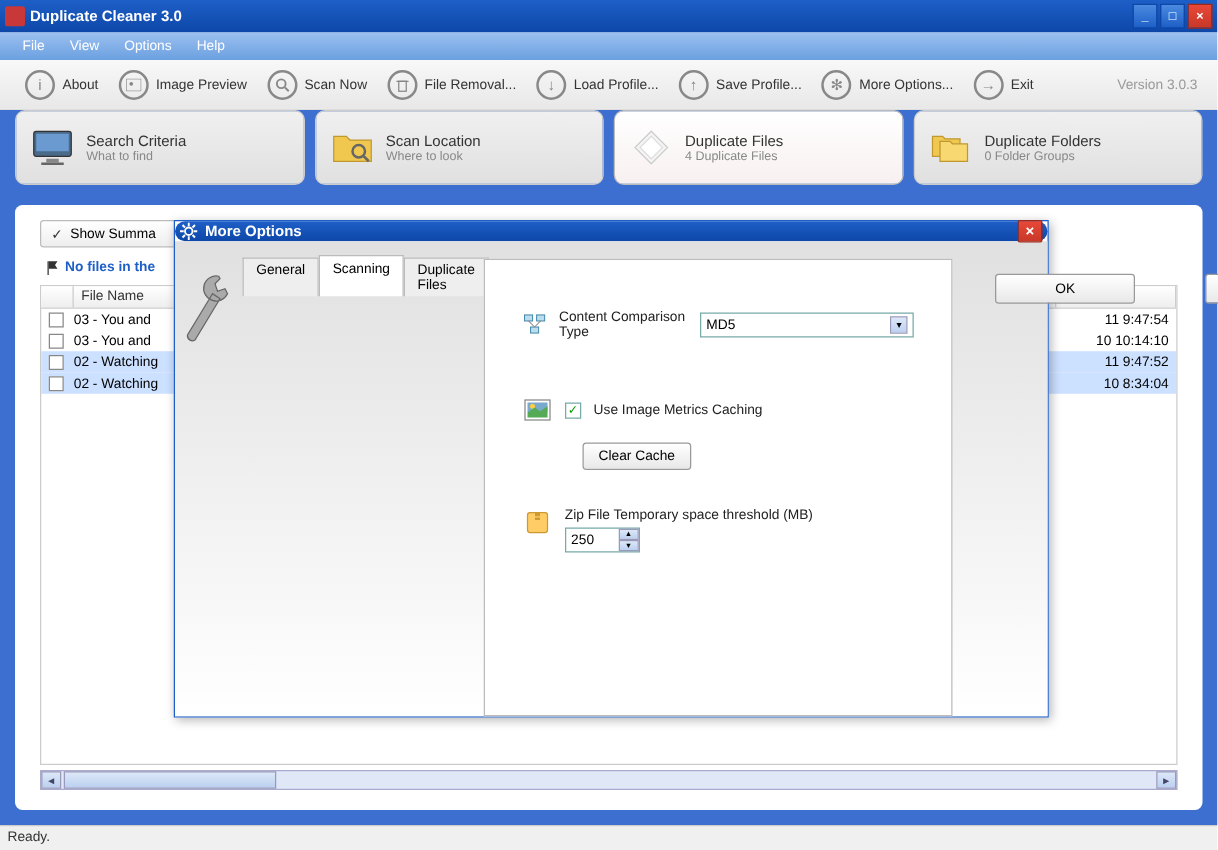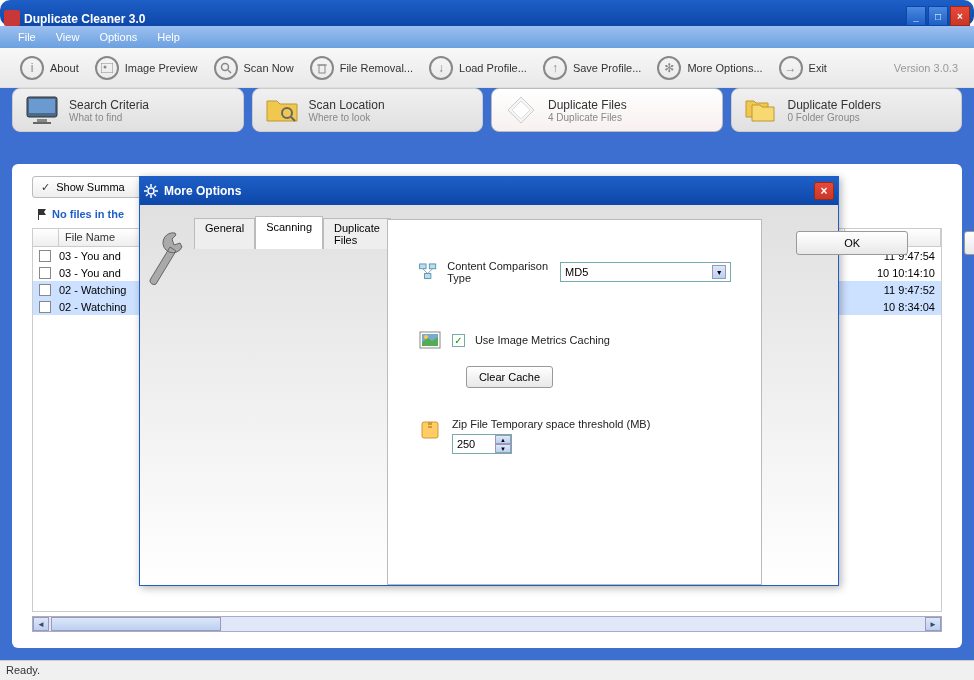--- a/index.html
+++ b/index.html
@@ -1,38 +1,38 @@
 <!DOCTYPE html>
 <html><head>
   <meta charset="utf-8">
   <style>
     * { box-sizing: border-box; margin: 0; padding: 0; }
     body { font-family: Tahoma, sans-serif; font-size: 11px; overflow: hidden; width: 974px; height: 680px; background: #fff; }
     
-    .titlebar { background: linear-gradient(to bottom, #1e5fc7, #0d47a8); height: 26px; color: white; display: flex; align-items: flex-end; padding: 0 4px; border-radius: 10px; }
+    .titlebar { background: linear-gradient(to bottom, #1e5fc7, #0d47a8); height: 26px; color: white; display: flex; align-items: center; padding: 0 4px; }
     .titlebar-icon { width: 16px; height: 16px; margin-right: 4px; background: #c83838; border-radius: 2px; }
     .titlebar-text { font-weight: bold; flex: 1; font-size: 12px; }
     .titlebar-buttons { display: flex; gap: 2px; }
     .titlebar-btn { width: 20px; height: 20px; background: linear-gradient(to bottom, #4a8ae0, #1e5fc7); border: 1px solid #0d47a8; display: flex; align-items: center; justify-content: center; color: white; font-weight: bold; font-size: 10px; }
     .titlebar-btn.close { background: linear-gradient(to bottom, #e84838, #c83828); border-color: #a02818; }
     
     .menubar { background: linear-gradient(to bottom, #9cc0f0, #6ba0e0); height: 22px; display: flex; align-items: center; padding: 0 8px; font-size: 11px; }
     .menubar span { padding: 3px 10px; color: #fff; cursor: pointer; }
     
     .toolbar { background: linear-gradient(to bottom, #f8f8f8, #e8e8e8); height: 40px; display: flex; align-items: center; padding: 0 4px; border-bottom: 1px solid #ddd; }
     .tool-divider { width: 4px; height: 30px; margin: 0 2px; }
     .tool-btn { display: flex; align-items: center; padding: 4px 8px; gap: 6px; cursor: pointer; }
     .tool-icon { width: 24px; height: 24px; border: 2px solid #888; border-radius: 50%; display: flex; align-items: center; justify-content: center; font-size: 12px; color: #888; position: relative; }
     .tool-btn span.lbl { font-size: 11px; color: #333; }
     .version { margin-left: auto; margin-right: 12px; color: #999; font-size: 11px; }
     
     .content-area { background: #3d6fd0; padding: 12px; height: 572px; position: relative; }
     .main-panel { background: #fff; border-radius: 6px; height: 100%; position: relative; }
     
-    .tabs-row { position: absolute; top: 0px; left: 12px; right: 12px; height: 44px; display: flex; gap: 8px; z-index: 1; }
+    .tabs-row { position: absolute; top: 0px; left: 12px; right: 12px; height: 60px; display: flex; gap: 8px; z-index: 1; }
     .big-tab { flex: 1; background: linear-gradient(to bottom, #f0f0f0, #e0e0e0); border: 1px solid #ccc; border-radius: 8px; display: flex; align-items: center; padding: 6px 10px; gap: 8px; }
     .big-tab.active { background: linear-gradient(to bottom, #fff, #f8f0f0); border-color: #bbb; }
     .big-tab-icon { width: 38px; height: 38px; }
     .big-tab-text .t1 { font-size: 12px; color: #333; }
     .big-tab-text .t2 { font-size: 10px; color: #888; }
     
     .summary-bar { position: absolute; top: 80px; left: 20px; width: 200px; height: 22px; border: 1px solid #bbb; border-radius: 3px; background: linear-gradient(to bottom, #fff, #eee); display: flex; align-items: center; padding: 0 8px; gap: 6px; }
     .checkmark { color: #333; }
     .no-files-bar { position: absolute; top: 112px; left: 24px; color: #1e5fc7; font-weight: bold; font-size: 11px; display: flex; align-items: center; gap: 4px; }
     .flag-icon { width: 12px; height: 12px; }
@@ -47,21 +47,21 @@
     .file-mod { position: absolute; right: 6px; }
     
     .hscroll { position: absolute; bottom: 16px; left: 20px; right: 20px; height: 16px; background: #e0e8f8; border: 1px solid #aac; display: flex; }
     .hscroll-arrow { width: 16px; height: 14px; background: linear-gradient(to bottom, #dde8f8, #bbd0f0); border: 1px solid #99b; display: flex; align-items: center; justify-content: center; font-size: 8px; color: #446; }
     .hscroll-thumb { height: 14px; background: linear-gradient(to bottom, #dde8f8, #bbd0f0); border: 1px solid #99b; margin-left: 2px; width: 170px; }
     
     .status-bar { height: 36px; background: #f0f0f0; border-top: 1px solid #ccc; padding: 3px 6px; font-size: 11px; color: #333; }
     
     
     .dialog { position: absolute; left: 139px; top: 176px; width: 700px; background: #fff; border: 1px solid #1e5fc7; box-shadow: 2px 2px 8px rgba(0,0,0,0.3); z-index: 100; }
-    .dlg-title { background: linear-gradient(to bottom, #1e5fc7, #0d47a8); height: 28px; color: white; font-weight: bold; display: flex; align-items: center; padding: 0 4px; font-size: 12px; }
+    .dlg-title { background: linear-gradient(to bottom, #1e5fc7, #0d47a8); height: 16px; color: white; font-weight: bold; display: flex; align-items: center; padding: 0 4px; font-size: 12px; border-radius: 11px; }
     .gear-icon { width: 14px; height: 14px; margin-right: 6px; }
     .dlg-close { margin-left: auto; width: 20px; height: 18px; background: linear-gradient(to bottom, #e84838, #c83828); border: 1px solid #a02818; color: white; display: flex; align-items: center; justify-content: center; font-weight: bold; border-radius: 2px; }
     .dlg-body { display: flex; height: 380px; background: linear-gradient(to top, #fff, #e0e0e0); }
     .dlg-side { width: 130px; display: flex; align-items: flex-start; justify-content: center; padding-top: 20px; }
     .wrench { width: 50px; height: 70px; }
     .dlg-main { flex: 1; padding: 14px 12px 0 0; display: flex; flex-direction: row; }
     .tab-ctrl { border: 1px solid #bbb; flex: 1; background: #fff; position: relative; }
     .tab-headers { display: flex; position: relative; top: -1px; left: 4px; }
     .tab-h { padding: 3px 10px; border: 1px solid #bbb; background: #eee; border-bottom: none; position: relative; font-size: 11px; cursor: pointer; }
     .tab-h.active { background: #fff; z-index: 2; padding-top: 4px; margin-top: -2px; }

